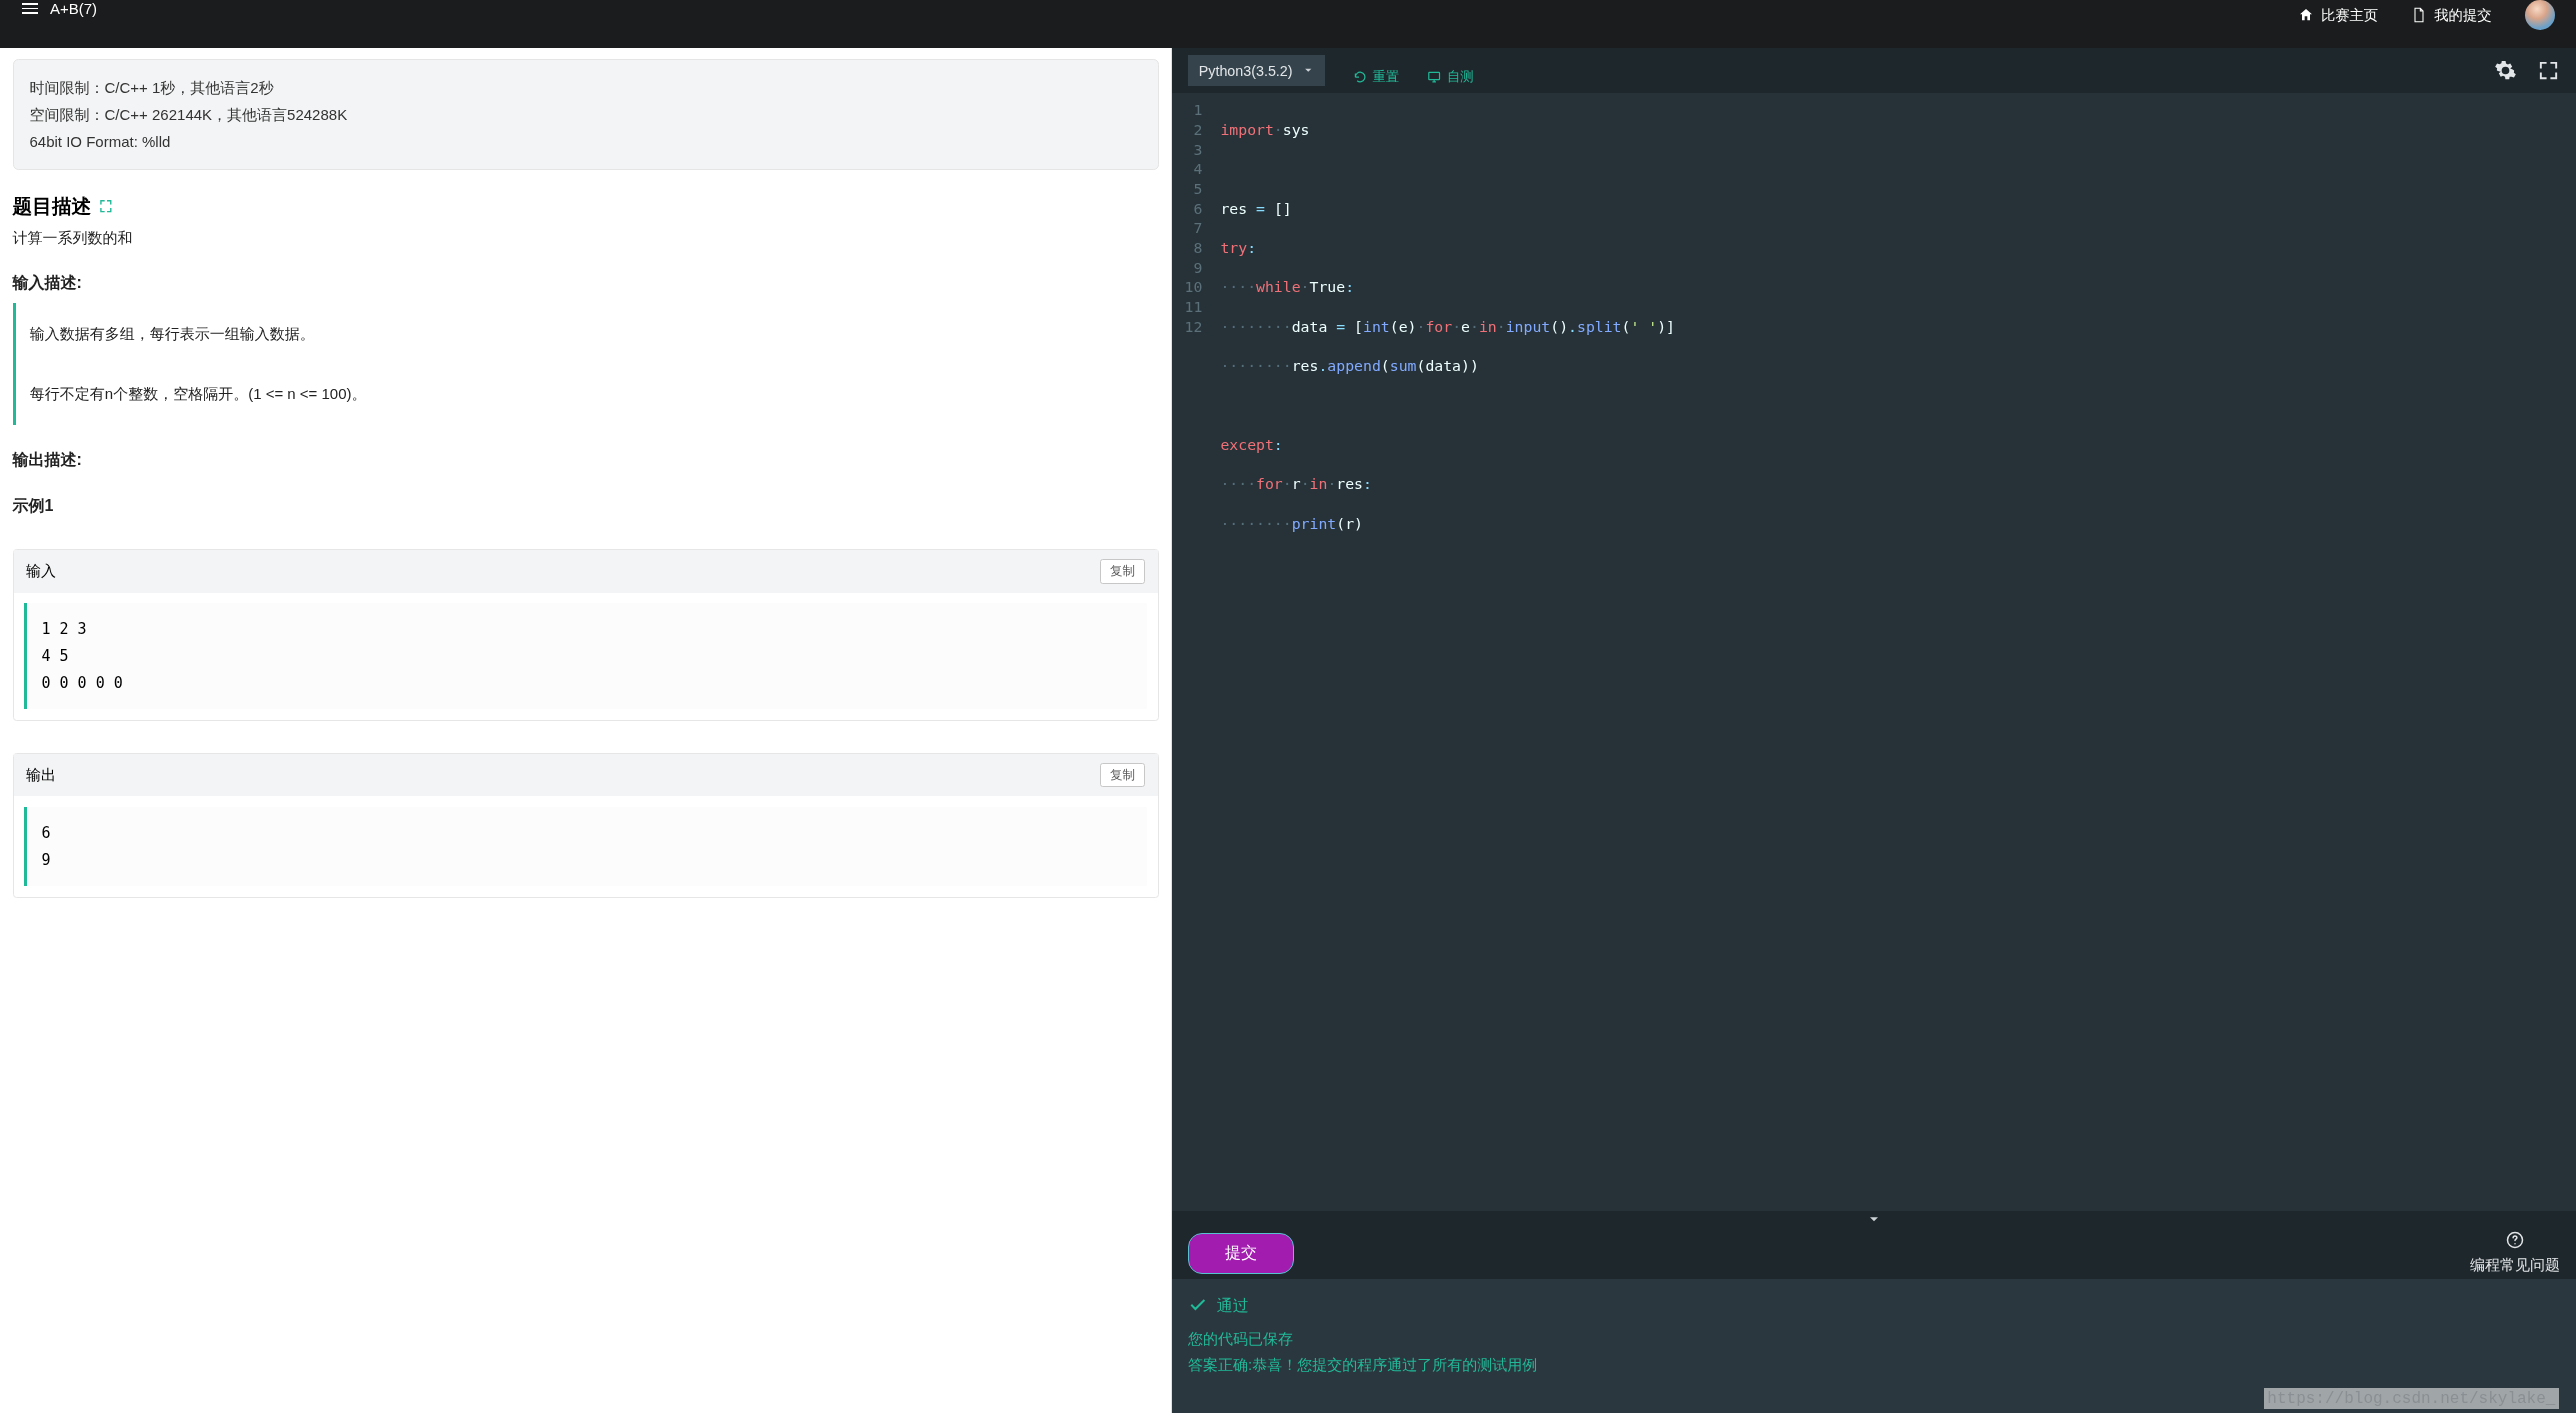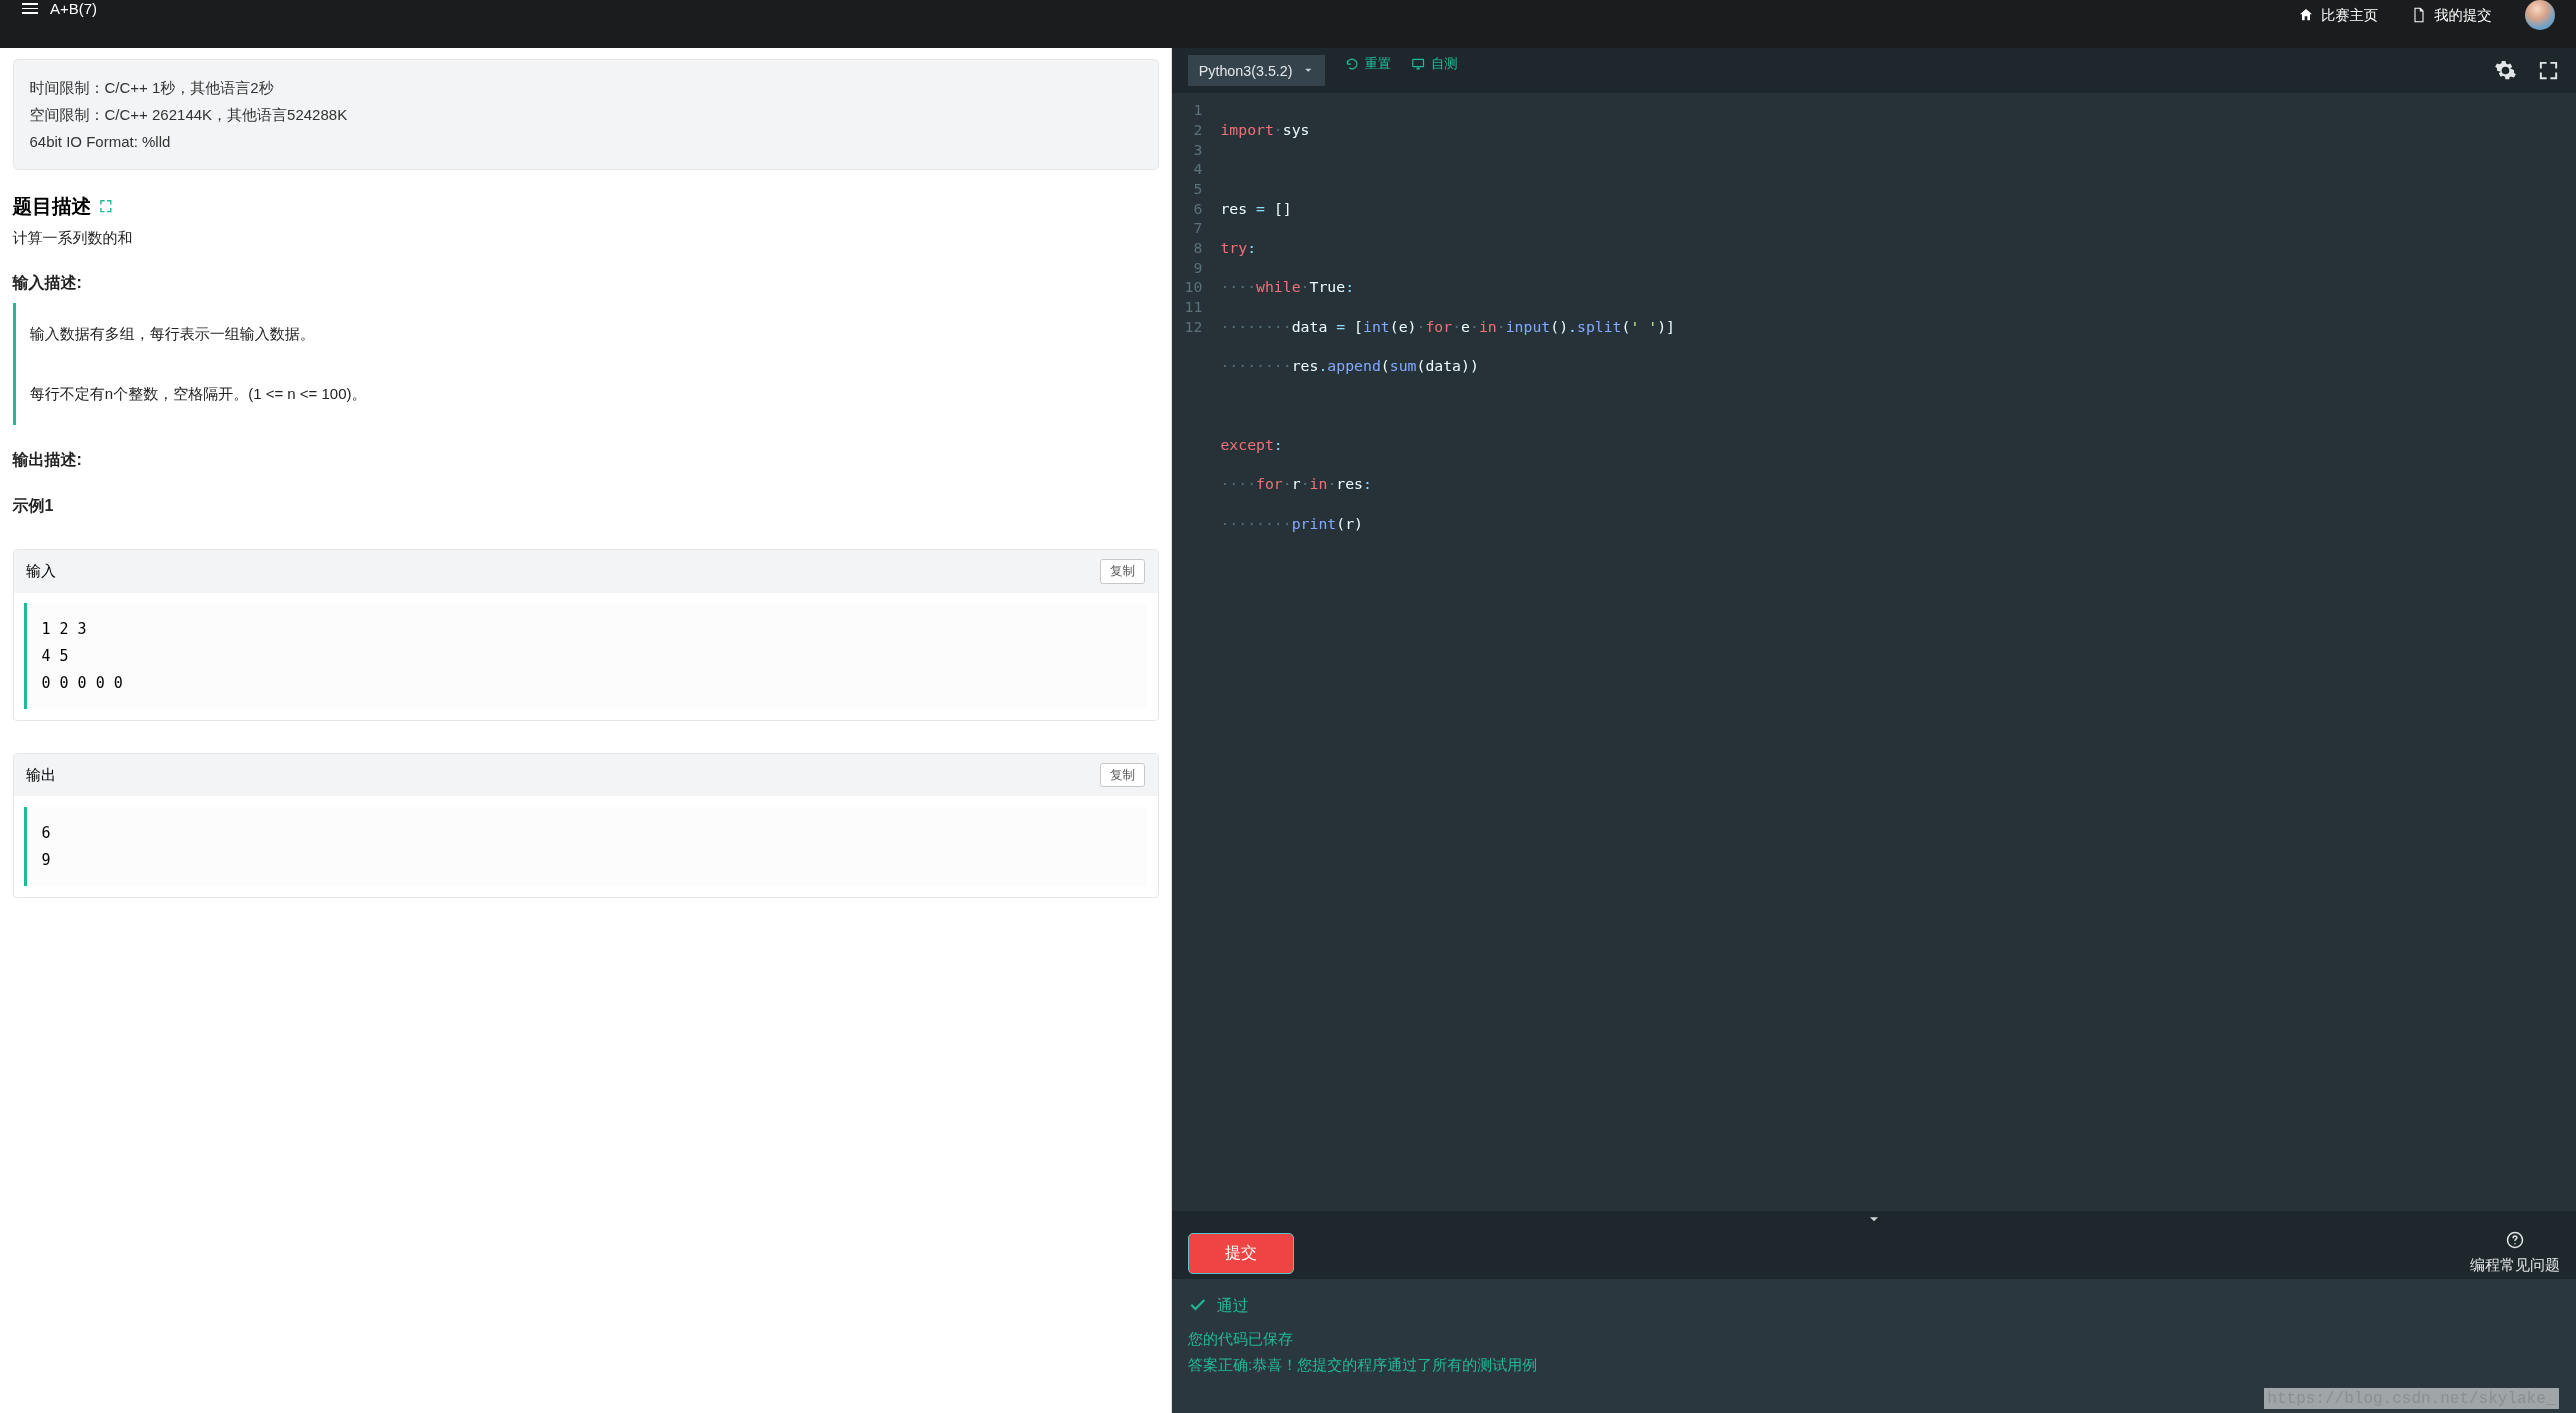--- a/index.html
+++ b/index.html
@@ -29,21 +29,21 @@
 .sub-heading { font-size: 16px; font-weight: 600; color: #222; margin-top: 25px; margin-bottom: 9px; }
 .desc-block { border-left: 3.6px solid #21ba99; padding: 16px 14.3px; font-size: 15px; color: #222; line-height: 2; margin-bottom: 7.2px; }
 .example-box { border: 0.9px solid #e6e6e6; border-radius: 3.6px; margin-top: 32px; }
 .example-head { background: #f3f4f5; display: flex; justify-content: space-between; align-items: center; padding: 9px 12.5px; font-size: 15px; }
 .copy-btn { border: 0.9px solid #c7c7c7; background: #fff; color: #555; font-size: 12.5px; padding: 2.7px 9px; border-radius: 2.7px; cursor: pointer; }
 .example-body { border-left: 3.6px solid #21ba99; background: #fcfcfc; padding: 12.5px 14.3px; font-family: Consolas, monospace; font-size: 15px; line-height: 1.8; white-space: pre; margin: 10.7px; }
 
 
 .right-panel { width: 54.5%; background: #263238; display: flex; flex-direction: column; color: #e0e0e0; min-height: 0; }
 .editor-toolbar { height: 45px; background: #1e272c; display: flex; align-items: center; justify-content: space-between; padding: 0 16px; }
-.toolbar-left { display: flex; align-items: flex-start; gap: 20px; }
+.toolbar-left { display: flex; align-items: flex-end; gap: 28px; }
 .lang-select { background: #34434c; color: #e3e6e8; padding: 7.2px 10.7px; border-radius: 0; font-size: 14.3px; display: flex; align-items: center; gap: 9px; cursor: pointer; }
 .lang-select svg { width: 12.5px; height: 12.5px; fill: #cdd3d6; }
 .tool-btn { display: flex; align-items: center; gap: 5.4px; color: #21ba99; font-size: 13.4px; cursor: pointer; }
 .tool-btn svg { width: 14.3px; height: 14.3px; fill: none; stroke: #21ba99; stroke-width: 2; }
 .toolbar-right { display: flex; align-items: center; gap: 19.7px; }
 .toolbar-icon { width: 23px; height: 23px; cursor: pointer; }
 .toolbar-icon svg { width: 23px; height: 23px; fill: #e3e6e8; }
 
 .code-area { flex: 1; display: flex; font-family: Consolas, Menlo, monospace; font-size: 14.8px; line-height: 19.7px; overflow: auto; background: #263238; }
 .gutter { text-align: right; color: #5b7079; padding: 7.2px 9px 7.2px 12.5px; user-select: none; }
@@ -56,21 +56,21 @@
 .tok-pn { color: #eeffff; }
 .tok-dt { color: #546e7a; }
 .tok-bi { color: #82aaff; }
 .tok-st { color: #c3e88d; }
 .tok-fn { color: #82aaff; }
 
 .drag-bar { height: 16px; background: #1e272c; display: flex; align-items: center; justify-content: center; cursor: ns-resize; }
 .drag-bar svg { width: 16px; height: 10.7px; fill: #cdd3d6; }
 
 .submit-row { height: 52px; background: #1e272c; display: flex; align-items: center; justify-content: space-between; padding: 0 16px; }
-.submit-btn { background: #ef4444; border: 1.8px solid #57c3cf; color: #fff; font-size: 16px; padding: 9px 36px; border-radius: 5px; cursor: pointer; }
+.submit-btn { background: #a21caf; border: 1.8px solid #57c3cf; color: #fff; font-size: 16px; padding: 9px 36px; border-radius: 14px; cursor: pointer; }
 .faq-link { display: flex; align-items: center; gap: 7.2px; font-size: 15px; color: #e3e6e8; cursor: pointer; flex-direction: column; }
 .faq-link svg { width: 18px; height: 18px; fill: #e3e6e8; }
 
 .result-area { background: #2a373e; padding: 12.5px 16px 36px; font-size: 15px; line-height: 1.7; }
 .result-pass { color: #21ba99; display: flex; align-items: center; gap: 9px; font-size: 16px; margin-bottom: 7.2px; }
 .result-pass svg { width: 19.7px; height: 19.7px; stroke: #21ba99; stroke-width: 2.5; fill: none; }
 .result-line1 { color: #21ba99; }
 .result-line2 { color: #21ba99; }
 
 .watermark { position: fixed; right: 17px; bottom: 3.6px; font-size: 16px; color: #8a8f93; background: rgba(240,240,240,0.6); padding: 1.8px 3.6px; font-family: Liberation Mono, monospace; }

